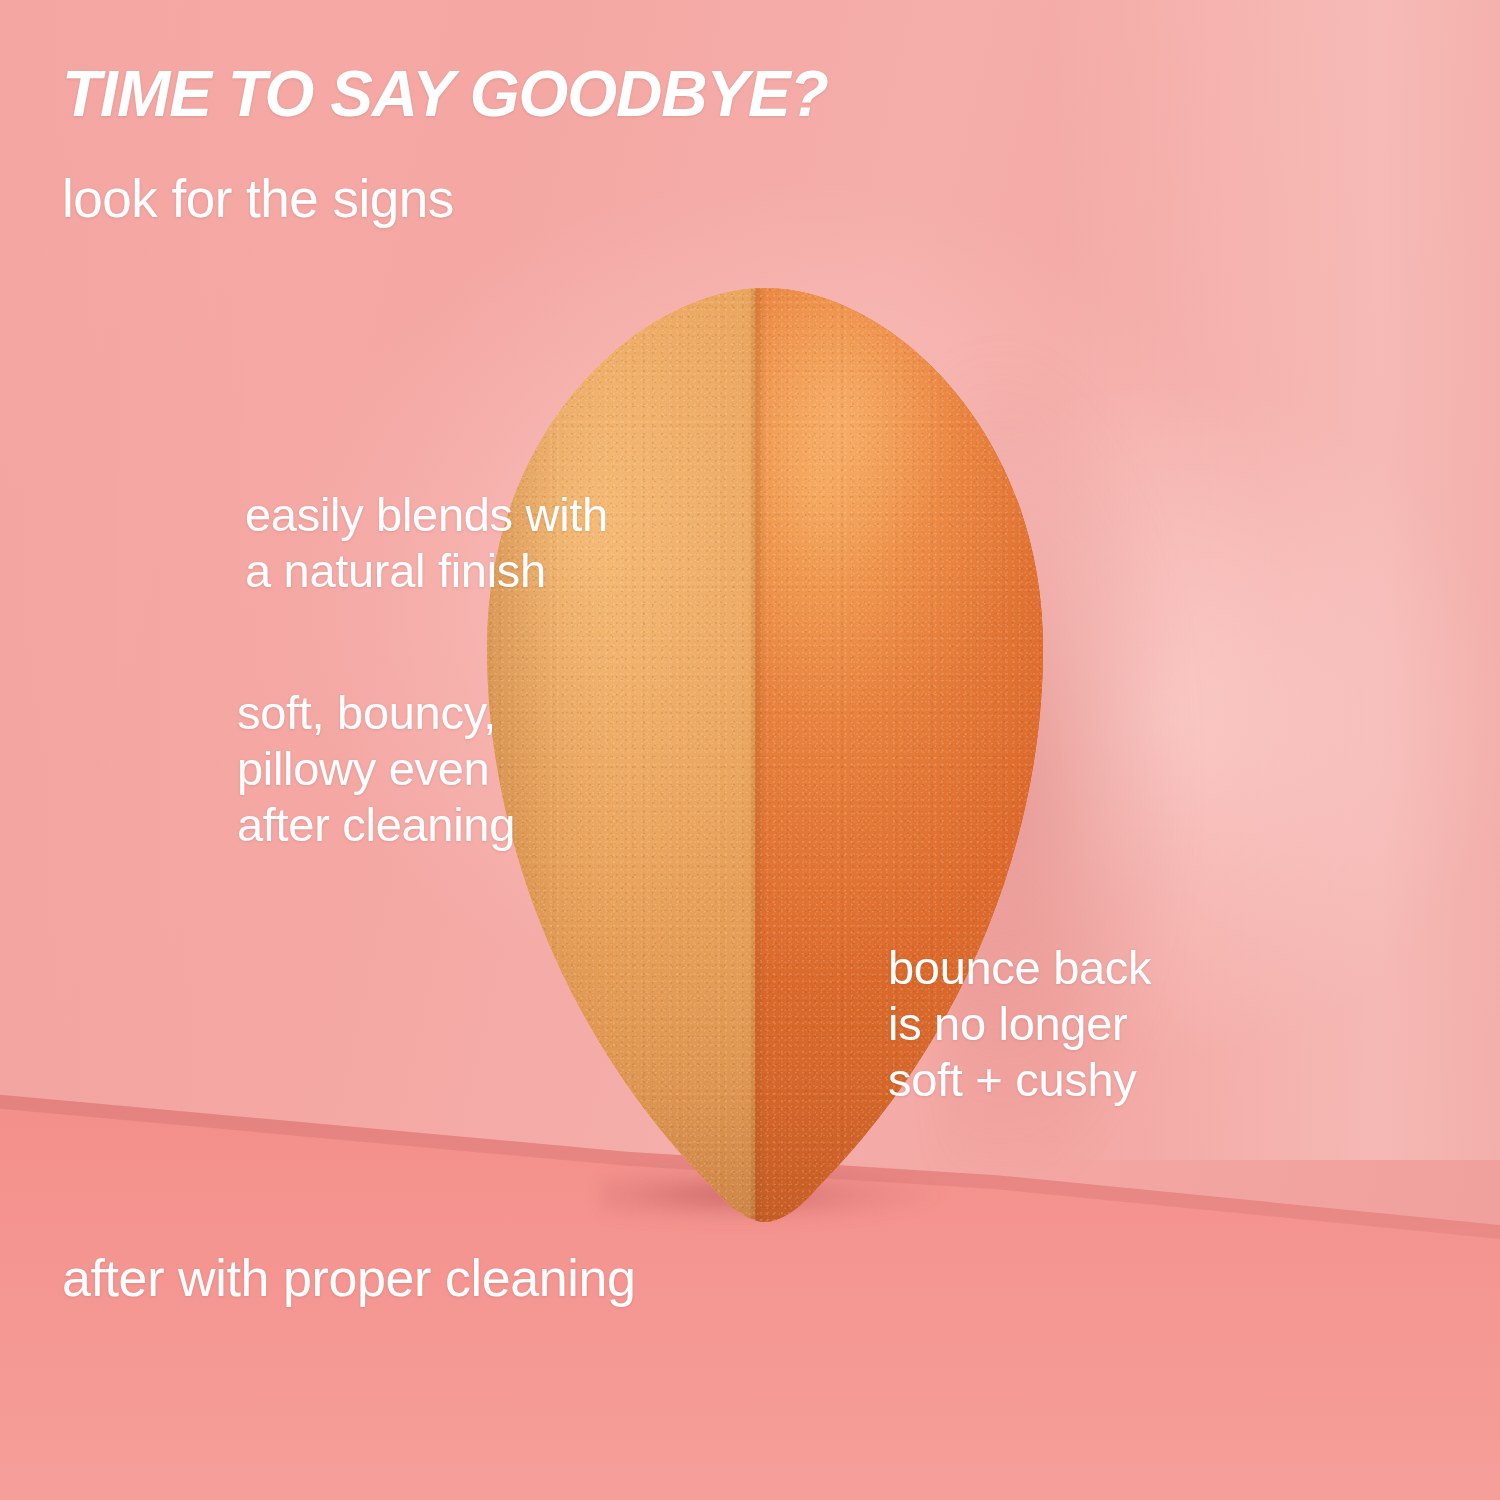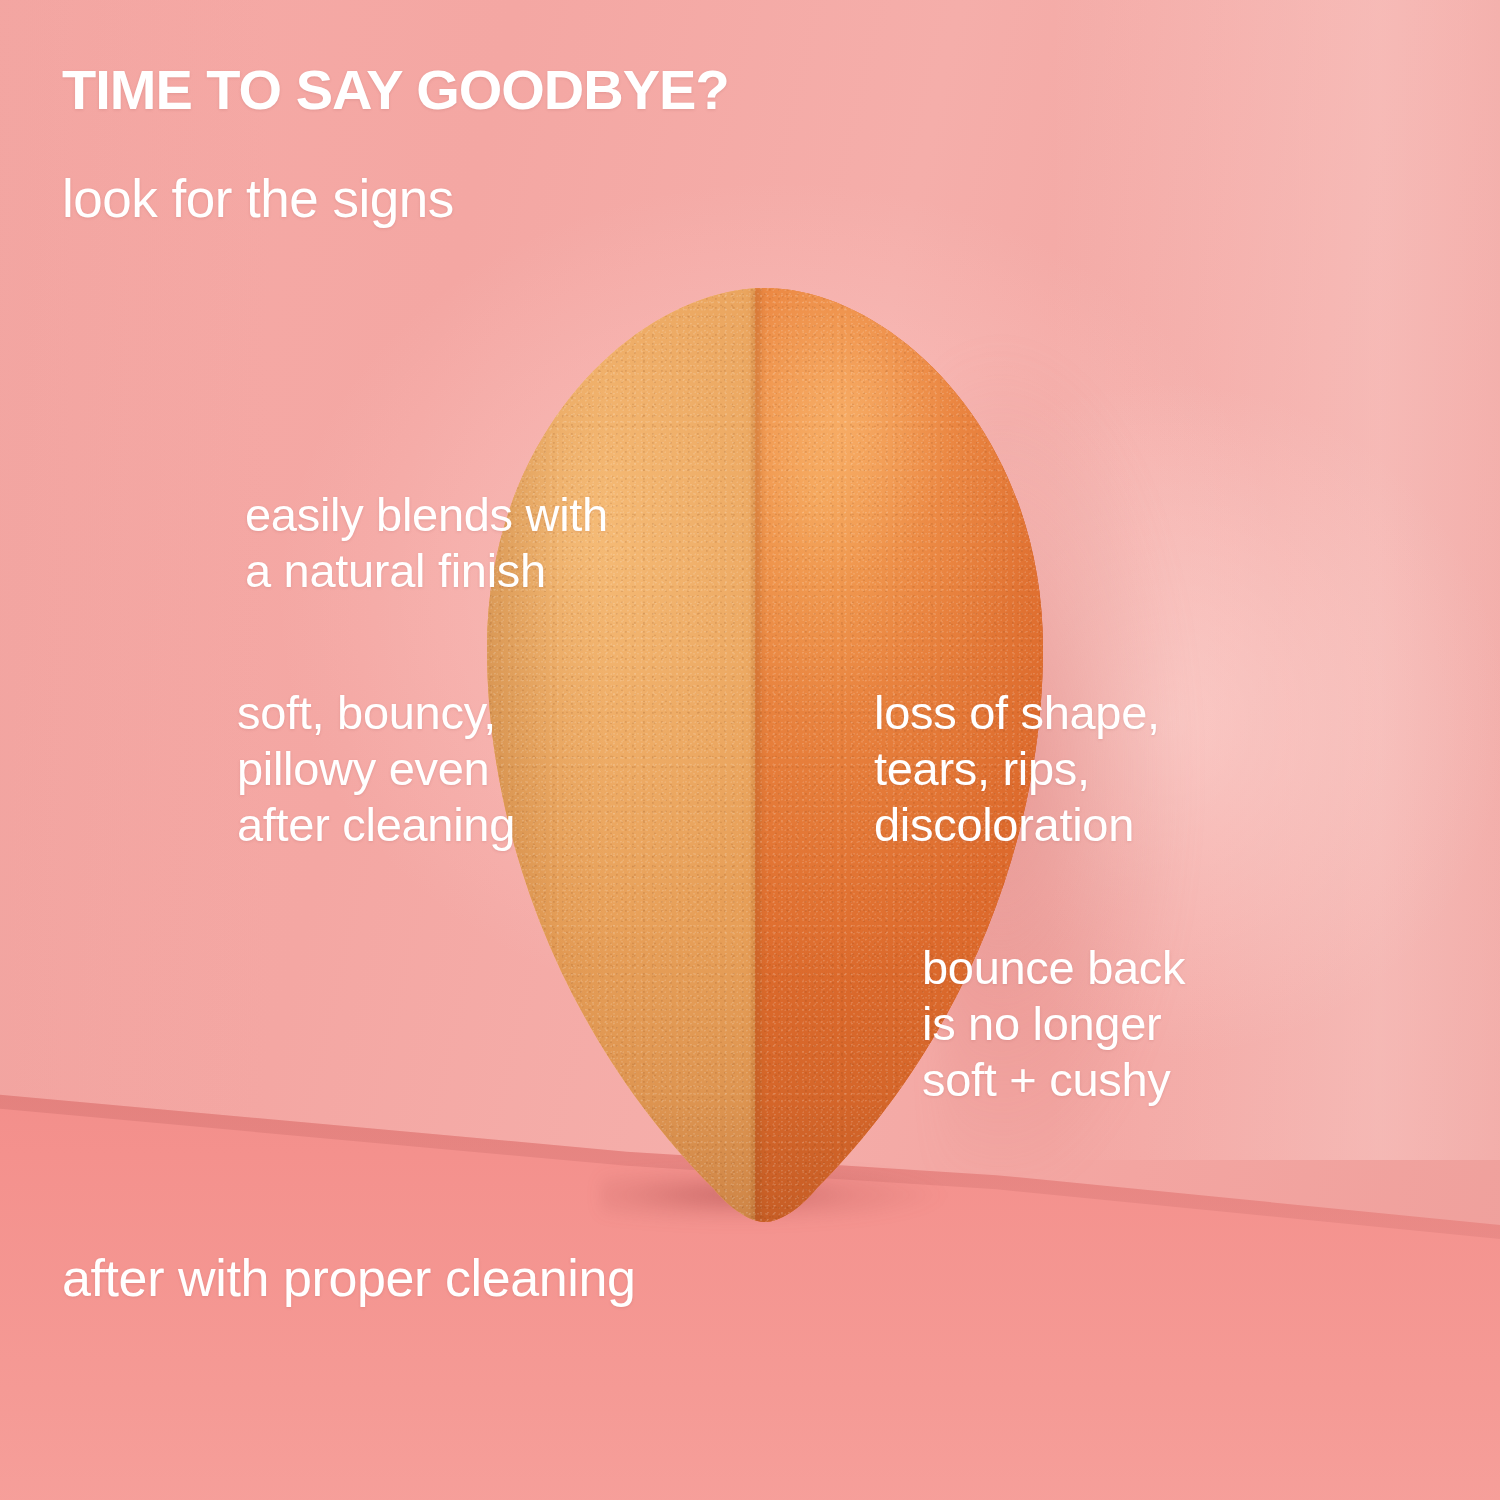--- a/index.html
+++ b/index.html
@@ -153,44 +153,45 @@
   .txt {
     position: absolute;
     color: #ffffff;
     text-shadow: 0 1px 3px rgba(150,70,70,0.18);
     white-space: pre-line;
   }
 
   #headline {
     left: 62px;
     top: 62px;
-    font-size: 56px;
+    font-size: 64px;
     font-weight: 700;
     letter-spacing: -1px;
     line-height: 1.0;
+    font-style: italic;
   }
   #subheadline {
     left: 62px;
     top: 172px;
     font-size: 53px;
     font-weight: 500;
     letter-spacing: -0.5px;
     line-height: 1.0;
   }
 
   .callout {
     font-size: 47px;
     font-weight: 500;
     line-height: 1.19;
     letter-spacing: -0.3px;
   }
   #callout-blends   { left: 245px; top: 487px; }
   #callout-soft     { left: 237px; top: 685px; }
   #callout-loss     { left: 874px; top: 685px; }
-  #callout-bounce   { left: 922px; top: 940px; }
+  #callout-bounce   { left: 888px; top: 940px; }
 
   #footer-lead {
     left: 62px;
     top: 1252px;
     font-size: 52px;
     font-weight: 500;
     letter-spacing: -0.4px;
     line-height: 1.0;
   }
   #footer-main {
@@ -230,22 +231,19 @@
 
   <div class="txt" id="headline">TIME TO SAY GOODBYE?</div>
   <div class="txt" id="subheadline">look for the signs</div>
 
   <div class="txt callout" id="callout-blends">easily blends with
 a natural finish</div>
   <div class="txt callout" id="callout-soft">soft, bouncy,
 pillowy even
 after cleaning</div>
 
-  <div class="txt callout" id="callout-loss">loss of shape,
-tears, rips,
-discoloration</div>
   <div class="txt callout" id="callout-bounce">bounce back
 is no longer
 soft + cushy</div>
 
   <div class="txt" id="footer-lead">after with proper cleaning</div>
 
 </div>
 
 </body></html>

